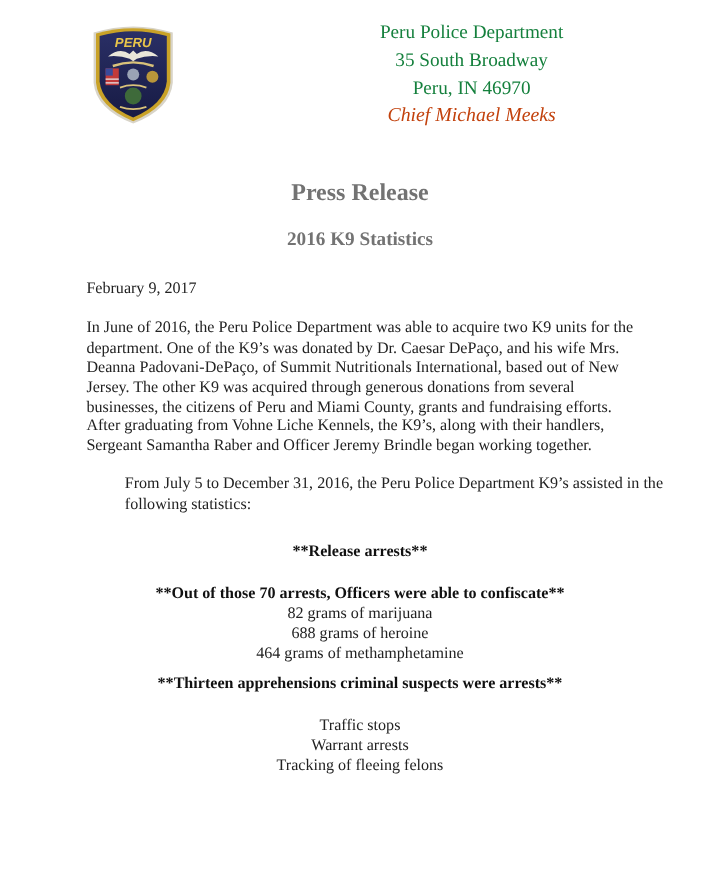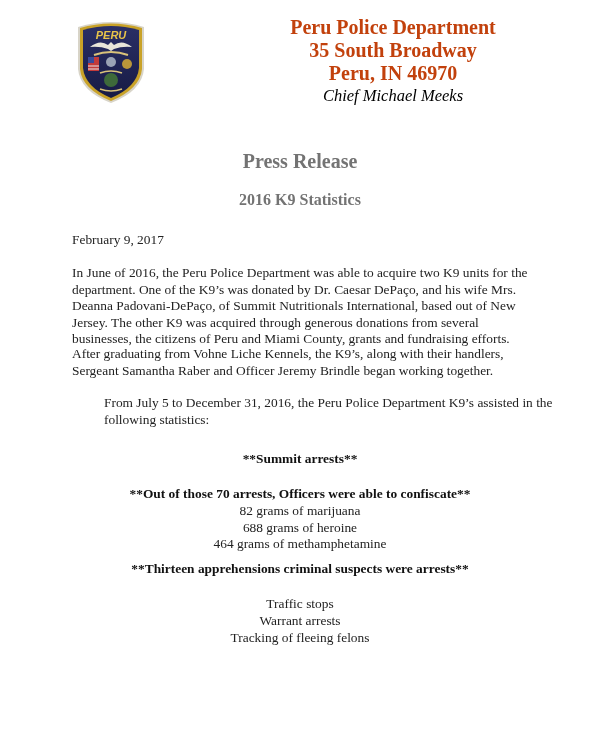--- a/index.html
+++ b/index.html
@@ -24,30 +24,30 @@
       font-style: italic;
     }
     .letterhead {
       position: absolute;
       left: 268px;
       top: 16px;
       width: 250px;
       text-align: center;
     }
     .lh-line {
-      font-weight: bold;
-      font-size: 20px;
+      font-weight: normal;
+      font-size: 16px;
       line-height: 23px;
-      color: #c2410c;
+      color: #15803d;
     }
     .lh-chief {
       font-style: italic;
       font-size: 16.5px;
       line-height: 22px;
-      color: #000000;
+      color: #c2410c;
     }
     .title {
       position: absolute;
       left: 0;
       width: 600px;
       text-align: center;
       font-weight: bold;
       color: #737373;
     }
     .press-title { top: 150px; font-size: 20px; }
@@ -123,21 +123,21 @@
 
 <div class="title press-title">Press Release</div>
 <div class="title sub-title">2016 K9 Statistics</div>
 
 <div class="para date">February 9, 2017</div>
 <div class="para p1">In June of 2016, the Peru Police Department was able to acquire two K9 units for the department.  One of the K9’s was donated by Dr. Caesar DePaço, and his wife Mrs. Deanna Padovani-DePaço, of Summit Nutritionals International, based out of New Jersey.  The other K9 was acquired through generous donations from several businesses, the citizens of Peru and Miami County, grants and fundraising efforts.</div>
 <div class="para p2">After graduating from Vohne Liche Kennels, the K9’s, along with their handlers, Sergeant Samantha Raber and Officer Jeremy Brindle began working together.</div>
 <div class="para p3">From July 5 to December 31, 2016, the Peru Police Department K9’s assisted in the following statistics:</div>
 
 <div class="center-block stat1">
-  <div class="hdr">**Summit arrests**</div>
+  <div class="hdr">**Release arrests**</div>
 </div>
 
 <div class="center-block stat2">
   <div class="hdr">**Out of those 70 arrests, Officers were able to confiscate**</div>
   <div>82 grams of marijuana</div>
   <div>688 grams of heroine</div>
   <div>464 grams of methamphetamine</div>
 </div>
 
 <div class="center-block stat3">

